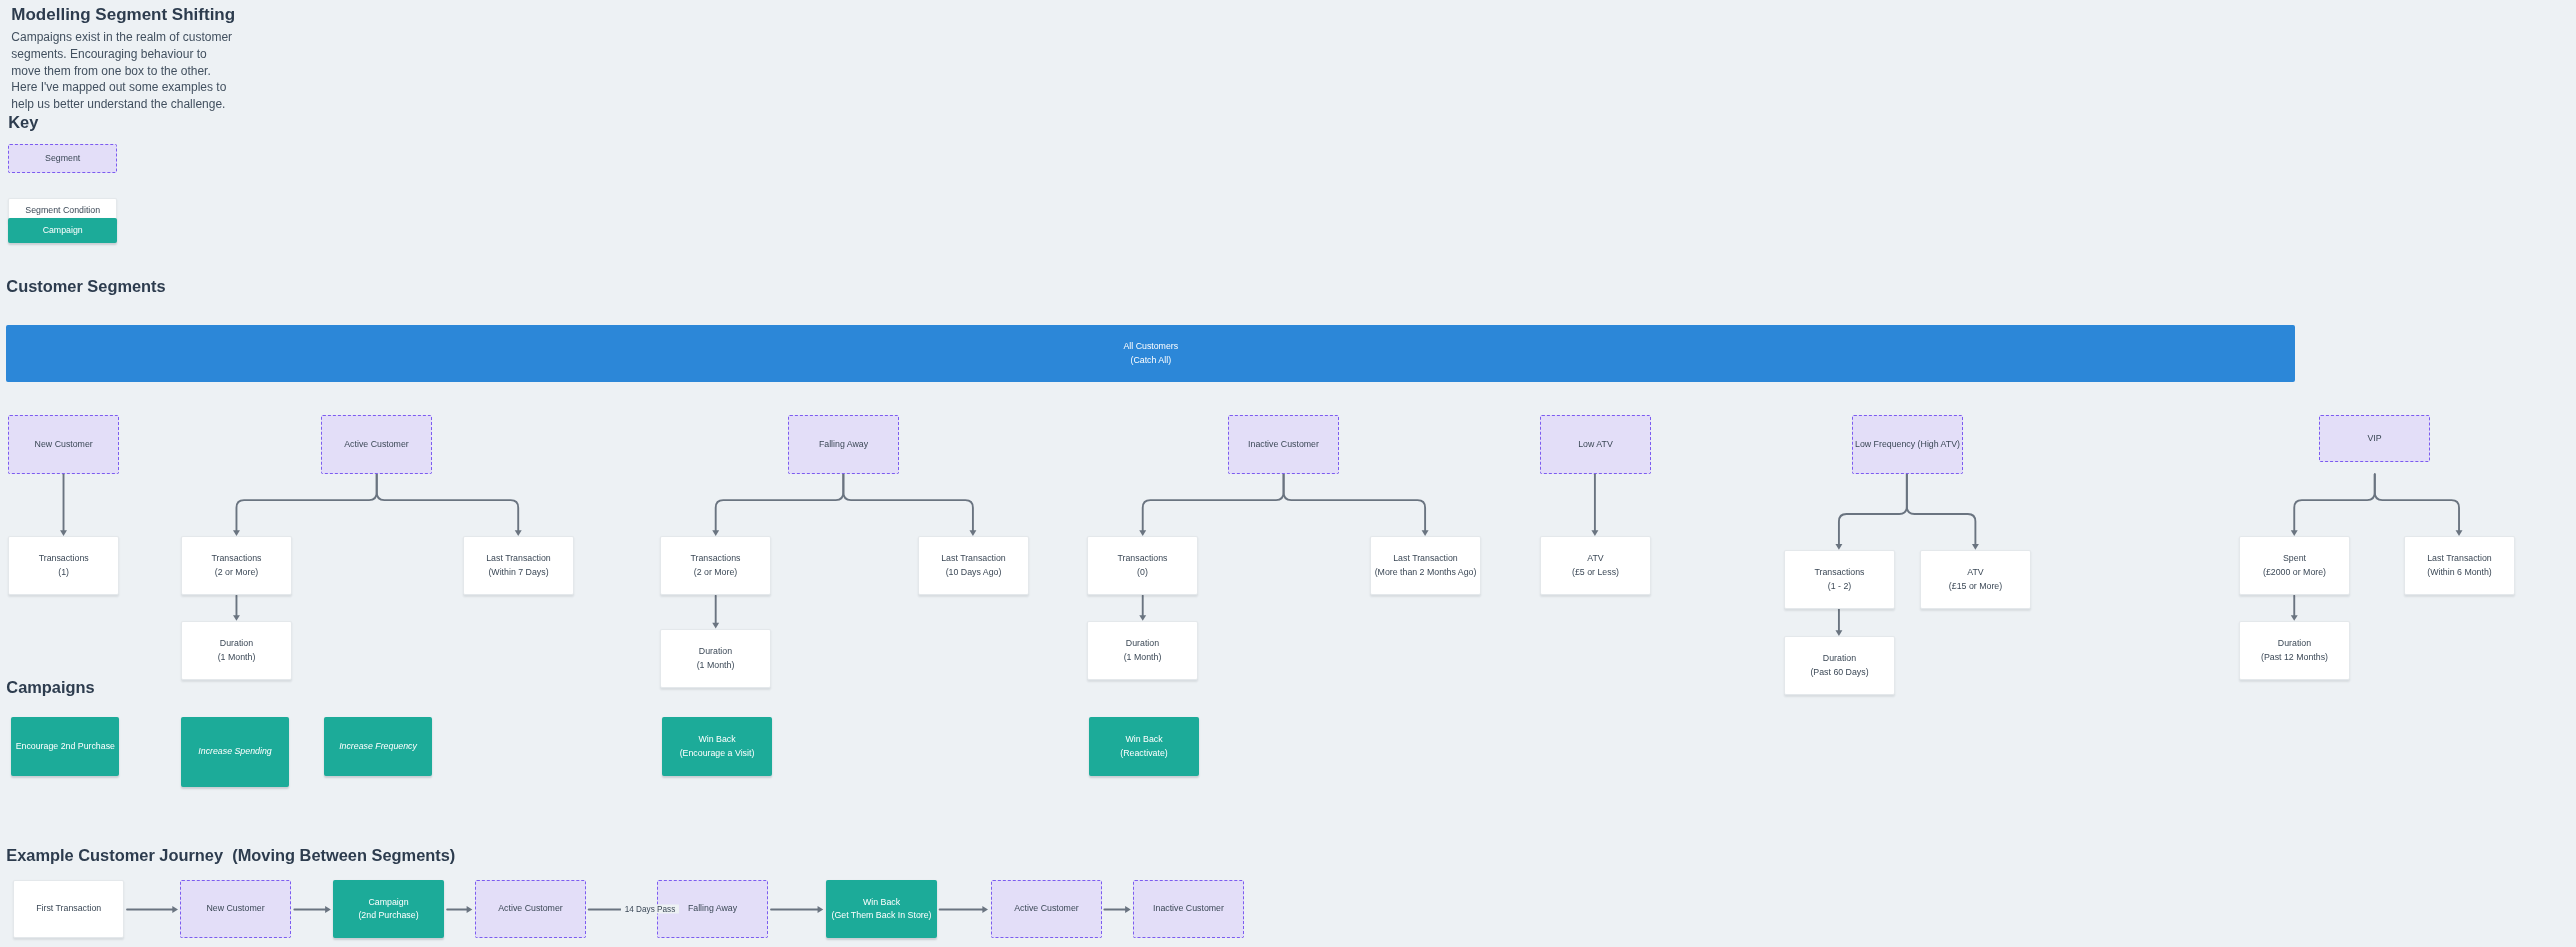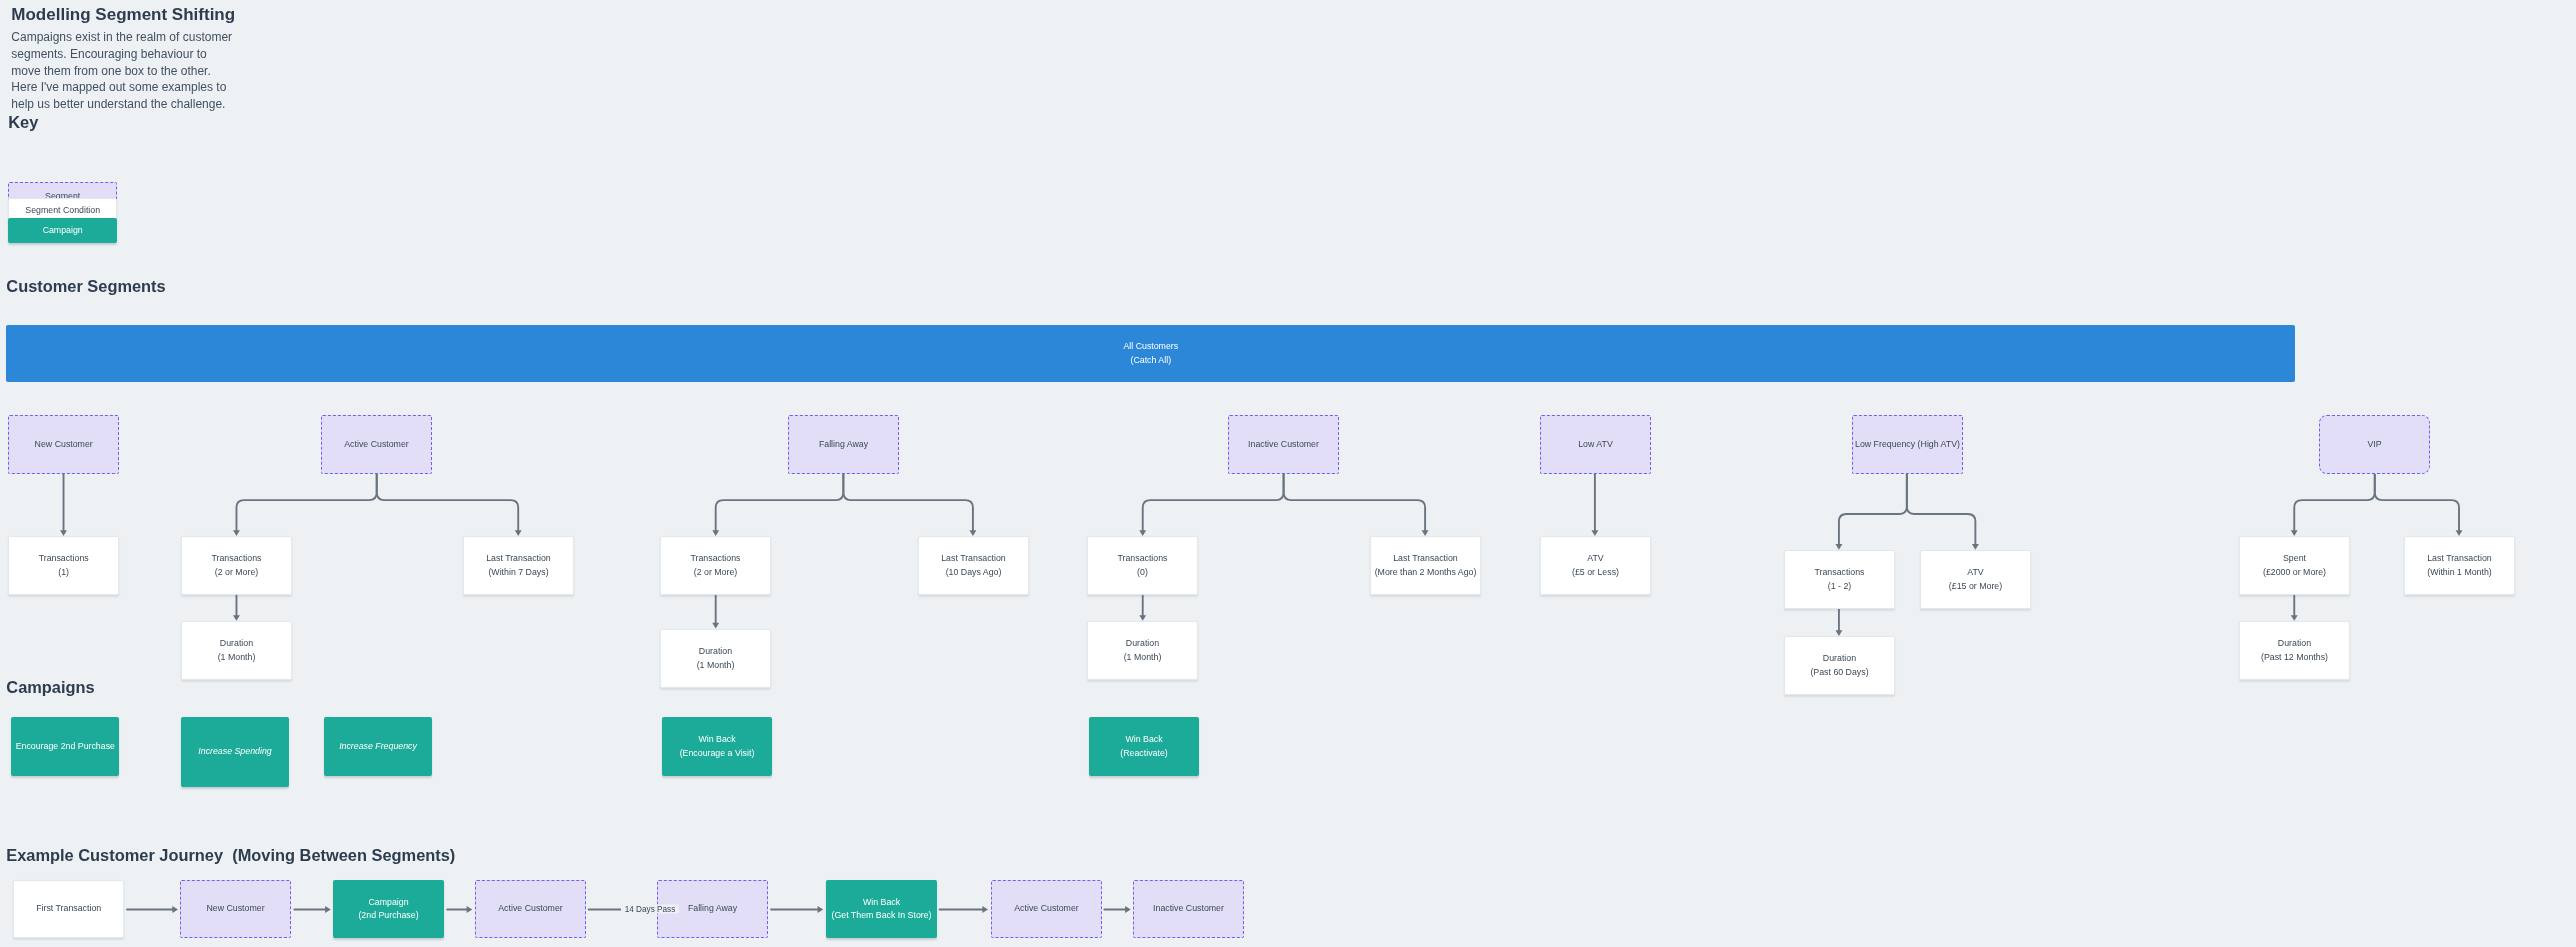--- a/index.html
+++ b/index.html
@@ -76,21 +76,21 @@
       <path d="M 1494 1446 L 1563 1446"></path>
       <polygon points="1562,1440.5 1562,1451.5 1571,1446"></polygon>
       <path d="M 1756 1446 L 1790 1446"></path>
       <polygon points="1789,1440.5 1789,1451.5 1798,1446"></polygon>
     </svg>
 
   <h1 class="h1" style="left:11.3px;top:5px;">Modelling Segment Shifting</h1>
   <div class="desc" style="left:11.3px;top:29px;">Campaigns exist in the realm of customer segments. Encouraging behaviour to move them from one box to the other. Here I've mapped out some examples to help us better understand the challenge.</div>
 
   <h2 class="h2" style="left:8.2px;top:113px;">Key</h2>
-  <div class="node seg" style="left:8.2px;top:144px;width:109px;height:29px;margin-top:38px;">
+  <div class="node seg" style="left:8.2px;top:144px;width:109px;height:29px;">
     <span>Segment</span>
   </div>
   <div class="node cond" style="left:8.2px;top:198px;width:109px;height:25px;">
     <span>Segment Condition</span>
   </div>
   <div class="node camp" style="left:8.2px;top:218px;width:109px;height:25px;">
     <span>Campaign</span>
   </div>
 
   <h2 class="h2" style="left:6.3px;top:277px;">Customer Segments</h2>
@@ -169,34 +169,34 @@
       <span>(1 - 2)</span>
     </div>
     <div class="node cond" style="left: 1784px; top: 636px; width: 111px; height: 59px;">
       <span>Duration</span>
       <span>(Past 60 Days)</span>
     </div>
     <div class="node cond" style="left: 1920px; top: 550px; width: 111px; height: 59px;">
       <span>ATV</span>
       <span>(£15 or More)</span>
     </div>
-    <div class="node seg" style="left: 2319px; top: 415px; width: 111px; height: 59px; border-radius: 8px;">
+    <div class="node seg" style="left: 2319px; top: 415px; width: 111px; height: 47px;">
       <span>VIP</span>
     </div>
     <div class="node cond" style="left: 2239px; top: 536px; width: 111px; height: 59px;">
       <span>Spent</span>
       <span>(£2000 or More)</span>
     </div>
     <div class="node cond" style="left: 2239px; top: 621px; width: 111px; height: 59px;">
       <span>Duration</span>
       <span>(Past 12 Months)</span>
     </div>
     <div class="node cond" style="left: 2404px; top: 536px; width: 111px; height: 59px;">
       <span>Last Transaction</span>
-      <span>(Within 1 Month)</span>
+      <span>(Within 6 Month)</span>
     </div>
     <div class="node camp" style="left: 11.3px; top: 717px; width: 108px; height: 59px;">
       <span>Encourage 2nd Purchase</span>
     </div>
     <div class="node camp" style="left: 181px; top: 717px; width: 108px; height: 70px; font-style: italic;">
       <span>Increase Spending</span>
     </div>
     <div class="node camp" style="left: 324px; top: 717px; width: 108px; height: 59px; font-style: italic;">
       <span>Increase Frequency</span>
     </div>

